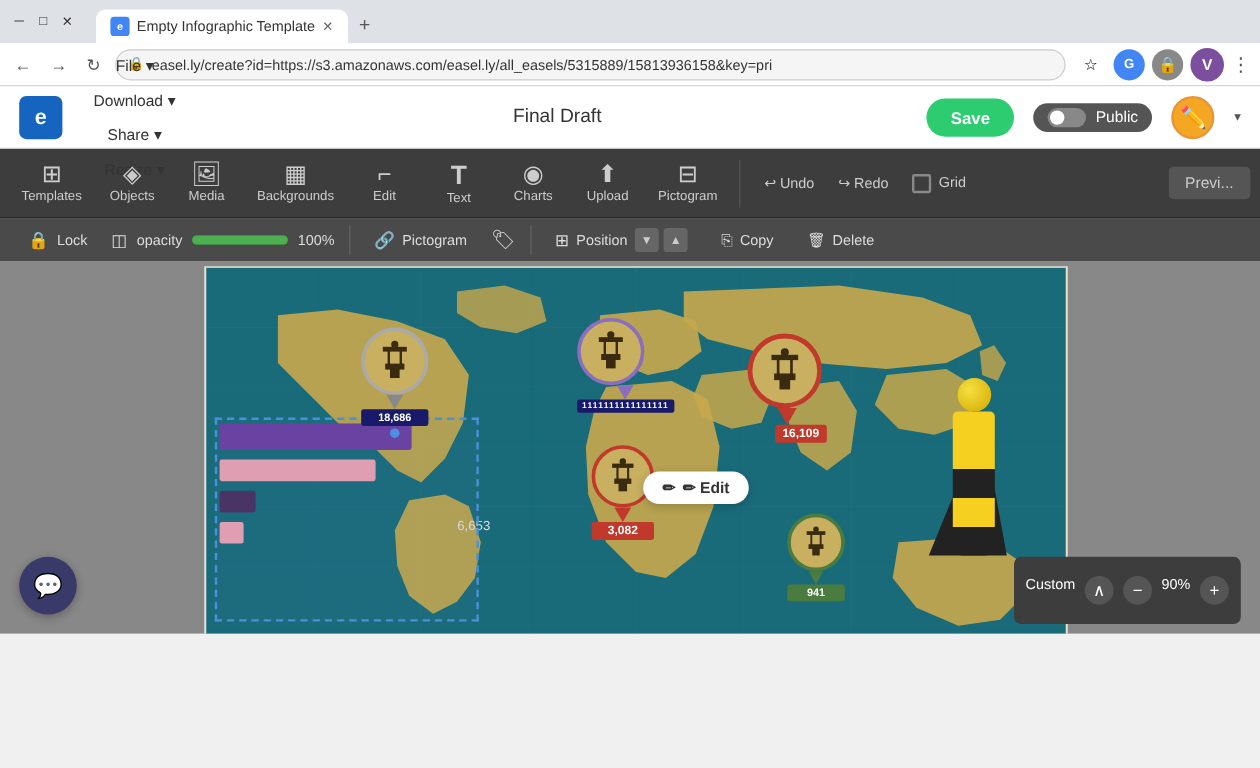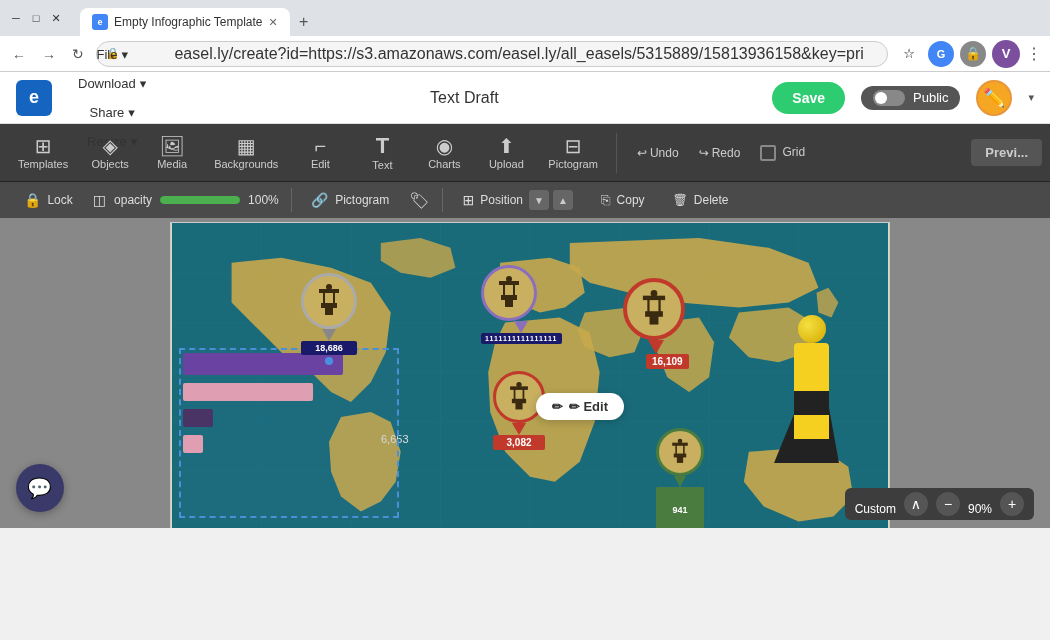--- a/index.html
+++ b/index.html
@@ -65,21 +65,21 @@
       border: 1px solid #ccc;
       border-radius: 13px;
       padding: 0 10px;
       font-size: 12px;
       background: #f5f5f5;
       display: flex;
       align-items: center;
       gap: 6px;
     }
     .url-lock { color: #666; font-size: 11px; }
-    .url-text { font-size: 16px; color: #333; margin-left: 48px; }
+    .url-text { font-size: 12px; color: #333; }
     .browser-actions { display: flex; gap: 6px; align-items: center; }
     .browser-action-btn { width: 26px; height: 26px; border-radius: 50%; display: flex; align-items: center; justify-content: center; cursor: pointer; font-size: 13px; }
     .profile-btn { width: 28px; height: 28px; border-radius: 50%; background: #7b4f9e; display: flex; align-items: center; justify-content: center; color: white; font-size: 13px; font-weight: bold; }
     .menu-dots { color: #555; font-size: 16px; cursor: pointer; }
 
     
     .app-header {
       background: white;
       height: 52px;
       display: flex;
@@ -247,22 +247,22 @@
       cursor: pointer;
     }
 
     
     .zoom-bar {
       position: absolute;
       bottom: 8px;
       right: 16px;
       background: #3d3d3d;
       border-radius: 6px;
-      padding: 4px 10px;
-      display: flex; align-items: flex-end; gap: 8px;
+      padding: 16px 10px;
+      display: flex; align-items: flex-start; gap: 8px;
       color: white; font-size: 12px;
     }
     .zoom-btn {
       width: 24px; height: 24px; border-radius: 50%; border: none;
       background: #555; color: white; cursor: pointer; font-size: 14px;
       display: flex; align-items: center; justify-content: center;
     }
 
     
     .chat-button {
@@ -335,21 +335,21 @@
     </button>
     <button class="header-menu-btn">
       <span>Share</span>
       <span>▾</span>
     </button>
     <button class="header-menu-btn">
       <span>Resize</span>
       <span>▾</span>
     </button>
   </div>
-  <div class="doc-title">Text Draft</div>
+  <div class="doc-title">Final Draft</div>
   <button class="save-btn">Save</button>
   <div class="public-toggle">
     <div class="toggle-track">
       <div class="toggle-thumb"></div>
     </div>
     <span>Public</span>
   </div>
   <div class="user-avatar-btn">
     <span>✏️</span>
   </div>
@@ -405,21 +405,21 @@
       <span>↪</span>
       <span>Redo</span>
     </button>
   </div>
 
   <div class="grid-btn">
     <div class="grid-checkbox"></div>
     <span>Grid</span>
   </div>
 
-  <button class="preview-btn" style="margin-left:auto;font-weight:bold;">
+  <button class="preview-btn" style="margin-left:auto;">
     <span>Previ...</span>
   </button>
 </div>
 
 <div class="action-bar">
   <div class="action-item">
     <span class="action-icon">🔒</span>
     <span>Lock</span>
   </div>
   <div class="opacity-bar-container">
@@ -608,21 +608,21 @@
               <rect x="14" y="24" width="8" height="8"></rect>
               <rect x="10" y="20" width="16" height="5"></rect>
               <rect x="12" y="8" width="2" height="14"></rect>
               <rect x="22" y="8" width="2" height="14"></rect>
               <rect x="8" y="6" width="20" height="4"></rect>
               <circle cx="18" cy="4" r="3" fill="#3a2a10"></circle>
             </g>
           </svg>
       </div>
       <div style="width:0; height:0; border-left:6px solid transparent; border-right:6px solid transparent; border-top:11px solid #4a7c3f; margin:0 auto;"></div>
-      <div style="background:#4a7c3f; color:white; font-size:9px; font-weight:bold; padding:18px 4px; border-radius:2px; text-align:center;">941</div>
+      <div style="background:#4a7c3f; color:white; font-size:9px; font-weight:bold; padding:2px 4px; border-radius:2px; text-align:center;">941</div>
     </div>
 
     <div style="position:absolute; right:60px; top:120px;">
 
       <div style="width:0; height:0; border-left:45px solid transparent; border-right:20px solid transparent; border-bottom:110px solid #222; position:absolute; top:10px; left:-20px;"></div>
 
       <div style="width:35px; height:120px; background:linear-gradient(to bottom, #f5d020 0%, #f5d020 40%, #222 40%, #222 60%, #f5d020 60%, #f5d020 80%, #222 80%); border-radius:4px 4px 8px 8px; position:relative; z-index:2;"></div>
 
       <div style="width:28px; height:28px; border-radius:50%; background:radial-gradient(circle at 35% 35%, #f5e040, #d4a800); position:absolute; top:-28px; left:4px; z-index:3;"></div>
     </div>

